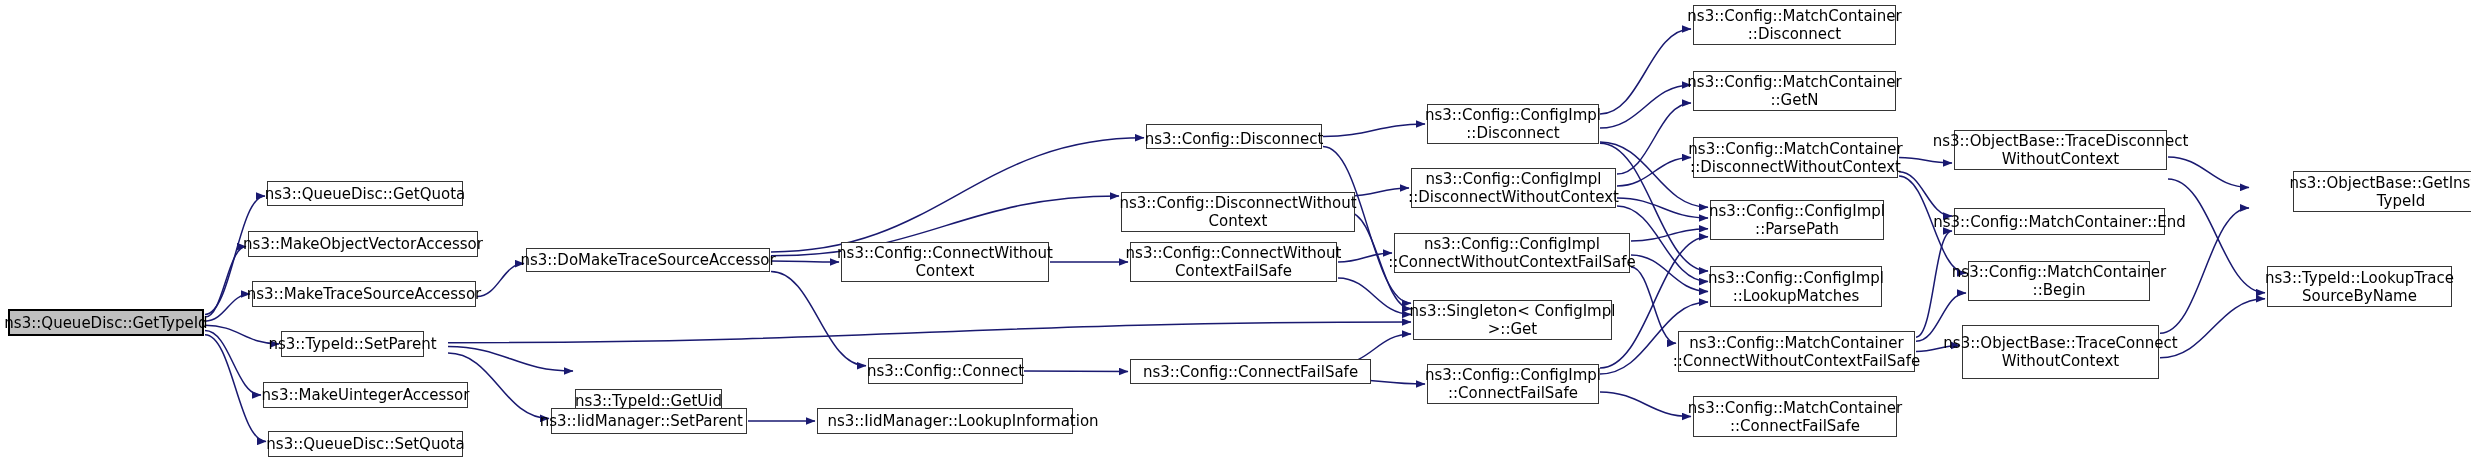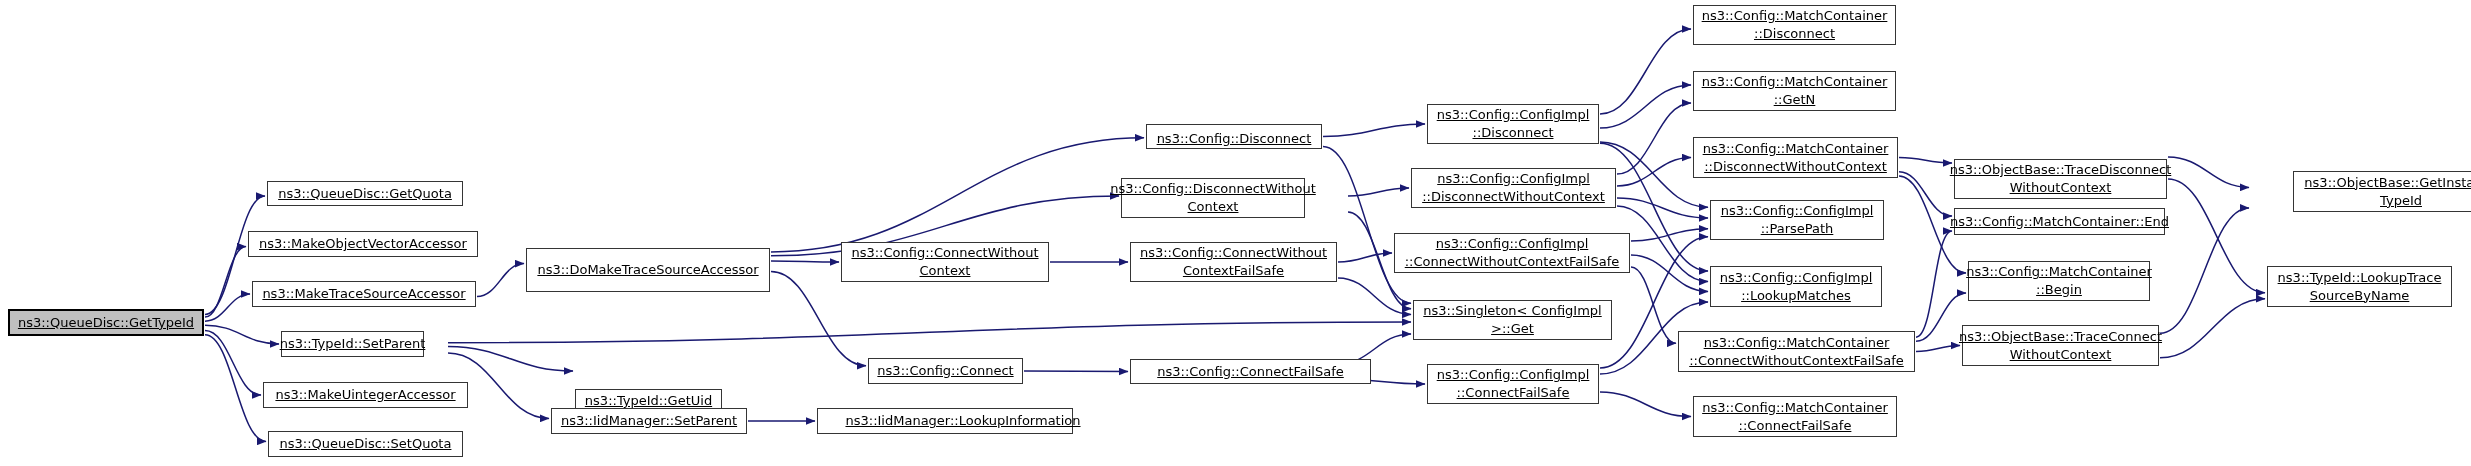--- a/index.html
+++ b/index.html
@@ -1,22 +1,22 @@
 <!DOCTYPE html>
 <html><head>
 <meta charset="utf-8">
 <style>
   html,body{margin:0;padding:0;background:#ffffff;}
   .graph{position:relative;width:2471px;height:466px;background:#ffffff;overflow:hidden;
          font-family:"DejaVu Sans", sans-serif;}
   .graph svg{position:absolute;left:0;top:0;width:100%;height:100%;}
   .node{position:absolute;background:#ffffff;border:1.4px solid #353535;box-sizing:border-box;
         display:flex;flex-direction:column;justify-content:center;align-items:center;
-        text-align:center;font-size:13px;line-height:18px;color:#000;white-space:nowrap;
-        z-index:2;text-decoration:underline;}
+        text-align:center;font-size:15px;line-height:18px;color:#000;white-space:nowrap;
+        z-index:2;}
   .node.root{background:#bfbfbf;border:2.4px solid #000;}
   .node span{display:block;padding:0 3px;}
   path.edge{fill:none;stroke-width:1.5px;}
 </style>
 </head>
 <body>
 
 <div class="graph">
   <svg id="edge-layer" viewBox="0 0 2471 466" xmlns="http://www.w3.org/2000/svg">
     <defs>
@@ -91,48 +91,48 @@
       </div>
       <div class="node" style="left: 281px; top: 331px; width: 143px; height: 26px;">
         <span>ns3::TypeId::SetParent</span>
       </div>
       <div class="node" style="left: 263px; top: 382px; width: 205px; height: 26px;">
         <span>ns3::MakeUintegerAccessor</span>
       </div>
       <div class="node" style="left: 268px; top: 431px; width: 195px; height: 26px;">
         <span>ns3::QueueDisc::SetQuota</span>
       </div>
-      <div class="node" style="left: 526px; top: 248px; width: 244px; height: 44px;">
+      <div class="node" style="left: 526px; top: 248px; width: 244px; height: 24px;">
         <span>ns3::DoMakeTraceSourceAccessor</span>
       </div>
       <div class="node" style="left: 841px; top: 242px; width: 208px; height: 40px;">
         <span>ns3::Config::ConnectWithout</span>
         <span>Context</span>
       </div>
       <div class="node" style="left: 1146px; top: 124px; width: 176px; height: 25px; justify-content: flex-end;">
         <span>ns3::Config::Disconnect</span>
       </div>
-      <div class="node" style="left: 1121px; top: 178px; width: 184px; height: 40px;">
+      <div class="node" style="left: 1121px; top: 192px; width: 234px; height: 40px;">
         <span>ns3::Config::DisconnectWithout</span>
         <span>Context</span>
       </div>
       <div class="node" style="left: 1130px; top: 242px; width: 207px; height: 40px;">
         <span>ns3::Config::ConnectWithout</span>
         <span>ContextFailSafe</span>
       </div>
       <div class="node" style="left: 868px; top: 358px; width: 155px; height: 26px;">
         <span>ns3::Config::Connect</span>
       </div>
       <div class="node" style="left: 1130px; top: 359px; width: 241px; height: 25px;">
         <span>ns3::Config::ConnectFailSafe</span>
       </div>
       <div class="node" style="left: 575px; top: 358px; width: 147px; height: 24px; margin-top: 31px;">
         <span>ns3::TypeId::GetUid</span>
       </div>
-      <div class="node" style="left: 551px; top: 408px; width: 196px; height: 26px;">
+      <div class="node" style="left: 551px; top: 408px; width: 196px; height: 26px; align-items: flex-end;">
         <span>ns3::IidManager::SetParent</span>
       </div>
       <div class="node" style="left: 817px; top: 408px; width: 256px; height: 26px; padding-left: 36px;">
         <span>ns3::IidManager::LookupInformation</span>
       </div>
       <div class="node" style="left: 1427px; top: 104px; width: 172px; height: 40px;">
         <span>ns3::Config::ConfigImpl</span>
         <span>::Disconnect</span>
       </div>
       <div class="node" style="left: 1411px; top: 168px; width: 205px; height: 40px;">
@@ -172,32 +172,32 @@
         <span>::LookupMatches</span>
       </div>
       <div class="node" style="left: 1678px; top: 331px; width: 237px; height: 41px;">
         <span>ns3::Config::MatchContainer</span>
         <span>::ConnectWithoutContextFailSafe</span>
       </div>
       <div class="node" style="left: 1693px; top: 396px; width: 204px; height: 41px;">
         <span>ns3::Config::MatchContainer</span>
         <span>::ConnectFailSafe</span>
       </div>
-      <div class="node" style="left: 1954px; top: 159px; width: 213px; height: 40px; text-align: center;">
+      <div class="node" style="left: 1954px; top: 130px; width: 213px; height: 40px; text-align: center;">
         <span>ns3::ObjectBase::TraceDisconnect</span>
         <span>WithoutContext</span>
       </div>
       <div class="node" style="left: 1954px; top: 208px; width: 211px; height: 27px;">
         <span>ns3::Config::MatchContainer::End</span>
       </div>
       <div class="node" style="left: 1968px; top: 261px; width: 182px; height: 40px;">
         <span>ns3::Config::MatchContainer</span>
         <span>::Begin</span>
       </div>
-      <div class="node" style="left: 1962px; top: 325px; width: 197px; height: 41px;">
+      <div class="node" style="left: 1962px; top: 325px; width: 197px; height: 54px;">
         <span>ns3::ObjectBase::TraceConnect</span>
         <span>WithoutContext</span>
       </div>
       <div class="node" style="left: 2251px; top: 171px; width: 216px; height: 41px; margin-left: 42px;">
         <span>ns3::ObjectBase::GetInstance</span>
         <span>TypeId</span>
       </div>
       <div class="node" style="left: 2267px; top: 266px; width: 185px; height: 41px;">
         <span>ns3::TypeId::LookupTrace</span>
         <span>SourceByName</span>

